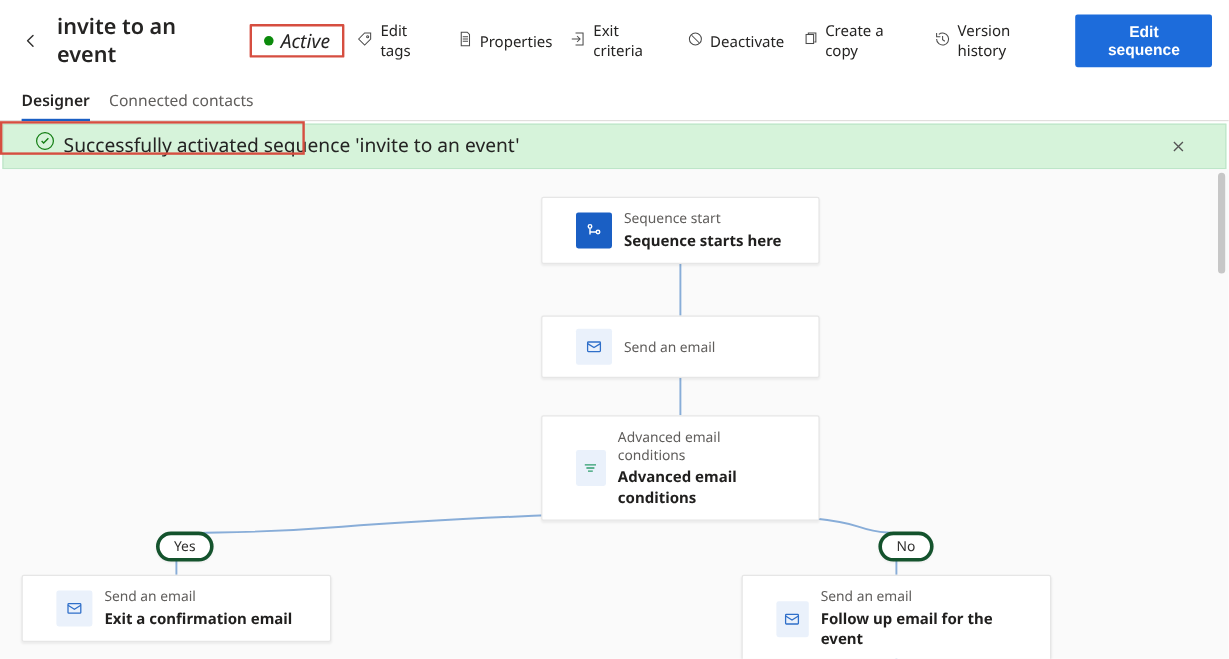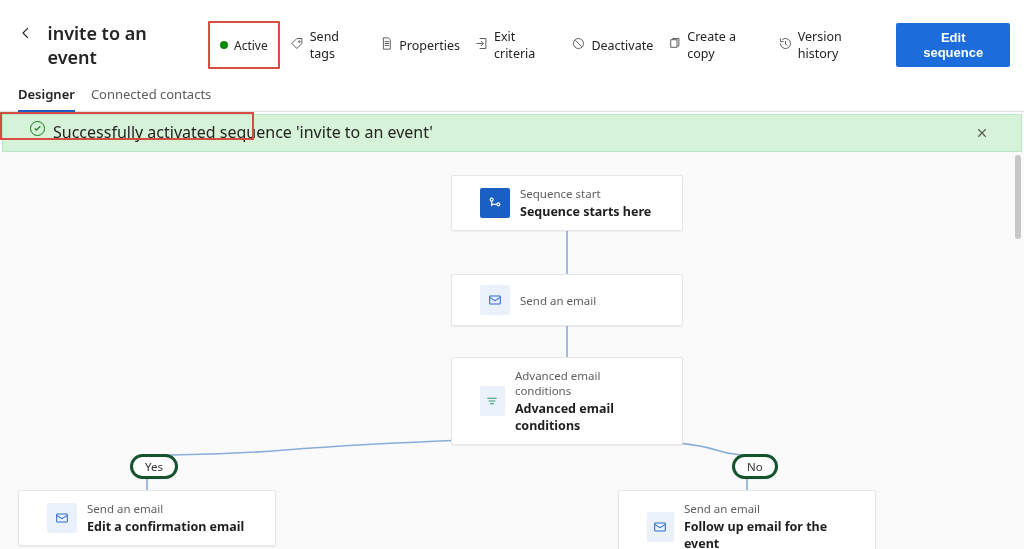--- a/index.html
+++ b/index.html
@@ -17,24 +17,24 @@
     --icon-bg-strong: #1a5fc4;
     --node-w: 232px;
     --connector: #88add8;
     --highlight: #d64e40;
   }
   * { box-sizing: border-box; }
   html, body { margin:0; padding:0; font-family: "Segoe UI", system-ui, -apple-system, sans-serif; font-size:13px; color:var(--text); }
   body { width:1024px; height:549px; overflow:hidden; background:#fff; position:relative; }
 
   
-  .header { display:flex; padding:21px 14px 4px 14px; gap:10px; }
+  .header { display:flex; align-items:center; padding:10px 14px 4px 14px; gap:10px; }
   .back-btn { width:24px; height:24px; display:flex; align-items:center; justify-content:center; cursor:pointer; color:#323130; }
   .title { font-size:18px; font-weight:600; }
-  .status-pill { display:flex; align-items:center; gap:6px; padding:3px 10px; font-size:12px; }
+  .status-pill { display:flex; align-items:center; gap:6px; padding:3px 10px; font-size:16px;font-style:italic; }
   .status-dot { width:8px; height:8px; border-radius:50%; background:#0b8a0b; display:inline-block; }
   .highlight-box { border:2px solid var(--highlight); border-radius:1px; padding-top:1px; padding-bottom:1px; }
 
   .toolbar { margin-left:auto; display:flex; align-items:center; gap:14px; }
   .tb-item { display:flex; align-items:center; gap:5px; color:var(--text); cursor:pointer; font-size:12.5px; }
   .tb-item svg { width:15px; height:15px; stroke:#4a4a4a; fill:none; stroke-width:1.4; }
   .primary-btn { background:var(--blue-strong); color:#fff; padding:7px 14px; font-size:13px; font-weight:600; border:none; cursor:pointer; border-radius:2px; }
 
   
   .tabs { display:flex; gap:16px; padding:6px 18px 0 18px; border-bottom:1px solid var(--border); }
@@ -82,21 +82,21 @@
     <span class="status-dot"></span>
     <span>Active</span>
   </div>
 
   <div class="toolbar">
     <div class="tb-item">
       <span><svg viewBox="0 0 24 24">
             <path d="M3 12l8-8h8v8l-8 8z"></path>
             <circle cx="15" cy="9" r="1.4"></circle>
           </svg></span>
-      <span>Send tags</span>
+      <span>Edit tags</span>
     </div>
     <div class="tb-item">
       <span><svg viewBox="0 0 24 24">
             <path d="M7 3h8l3 3v15H7z"></path>
             <path d="M9 9h7M9 12h7M9 15h7"></path>
           </svg></span>
       <span>Properties</span>
     </div>
     <div class="tb-item">
       <span><svg viewBox="0 0 24 24">
@@ -223,21 +223,21 @@
     <div class="icon">
       <svg viewBox="0 0 24 24" width="16" height="16">
           <g fill="none" stroke="#2f6fc9" stroke-width="1.6">
             <rect x="4" y="6" width="16" height="12" rx="1"></rect>
             <path d="M4 8l8 5 8-5"></path>
           </g>
         </svg>
     </div>
     <div class="texts">
       <div class="type">Send an email</div>
-      <div class="name">Edit a confirmation email</div>
+      <div class="name">Exit a confirmation email</div>
     </div>
   </div>
 
   <div class="node" style="left:618px; top:338px; width:258px;">
     <div class="icon">
       <svg viewBox="0 0 24 24" width="16" height="16">
           <g fill="none" stroke="#2f6fc9" stroke-width="1.6">
             <rect x="4" y="6" width="16" height="12" rx="1"></rect>
             <path d="M4 8l8 5 8-5"></path>
           </g>

